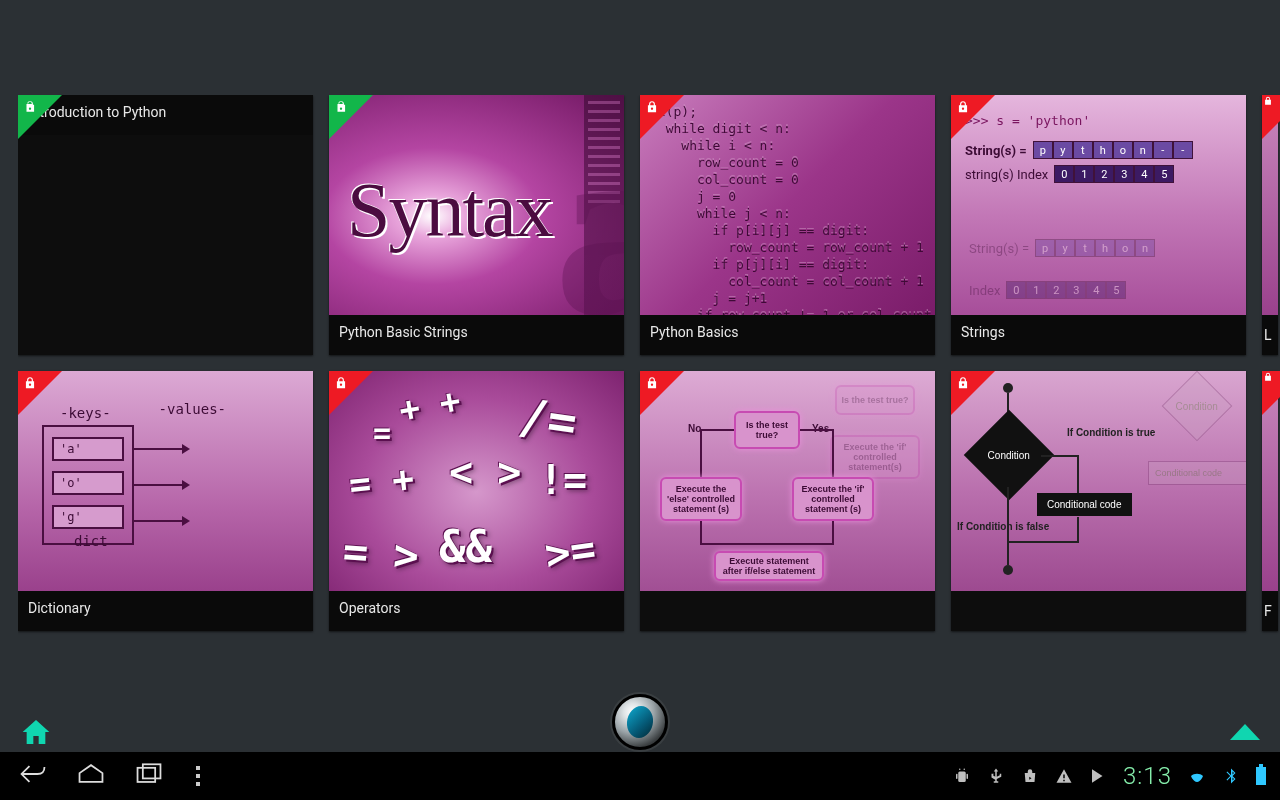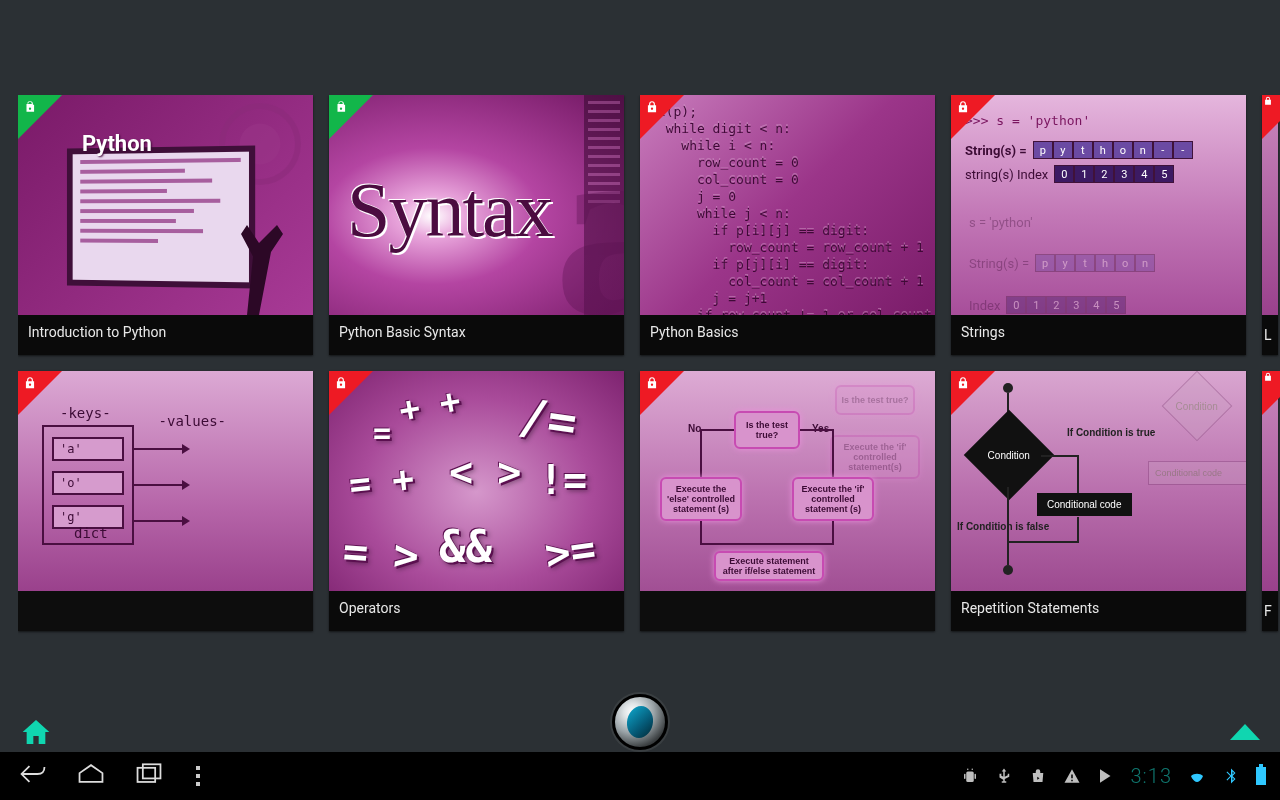--- a/index.html
+++ b/index.html
@@ -37,21 +37,21 @@
 
   
   .navbar { position:absolute; left:0; right:0; bottom:0; height:48px; background:#000; display:flex; align-items:center; justify-content:space-between; padding:0 8px; }
   .nav-left { display:flex; align-items:center; gap:28px; padding-left:10px; }
   .nav-left svg { width:30px; height:26px; stroke:#ddd; fill:none; stroke-width:2; }
   .nav-dots { display:flex; flex-direction:column; gap:4px; margin-left:4px; }
   .nav-dots span { width:4px; height:4px; background:#ccc; display:block; }
   .nav-right { display:flex; align-items:center; gap:16px; padding-right:6px; }
   .nav-right .ico { color:#bfbfbf; }
   .nav-right svg { width:18px; height:18px; display:block; }
-  .clock { color:#0f766e; font-size:20px; font-weight:300; letter-spacing:1px; font-family:"Roboto Light", Roboto, sans-serif; }
+  .clock { color:#86efac; font-size:24px; font-weight:300; letter-spacing:1px; font-family:"Roboto Light", Roboto, sans-serif; }
   .wifi svg, .bt svg { fill:#2fc8ff; }
   .battery { width:10px; height:18px; background:#2fc8ff; position:relative; }
   .battery:before { content:""; position:absolute; top:-3px; left:3px; width:4px; height:3px; background:#2fc8ff; }
 
   
   .t1 { background:linear-gradient(135deg,#7a1a68,#a83a96); }
   .t1 .screen { position:absolute; left:46px; top:52px; width:190px; height:140px; background:#e9d8ee; border:6px solid #3f0f39; transform:perspective(600px) rotateY(-8deg); }
   .t1 .screen .codebar{ height:4px; margin:6px 8px; background:#8a2b7c; opacity:.7;}
   .t1 .py { position:absolute; left:64px; top:36px; color:#fff; font-weight:700; font-size:22px; text-shadow:1px 1px 2px #400838;}
   .t1 .gear { position:absolute; right:18px; top:14px; width:70px; height:70px; border-radius:50%; background:radial-gradient(circle,#9a3688 40%,transparent 42%); box-shadow:0 0 0 6px #8b2b7a, 0 0 0 12px transparent; opacity:.5;}
@@ -78,24 +78,24 @@
   .t4 .cells.idx span{background:#3c1a63;}
   .t4 .ghost4 { position:absolute; left:4px; top:120px; right:4px; opacity:.35; }
   .t4 .ghost4 .row4{position:relative;}
 
   
   .t5 { background:linear-gradient(#dca9d4,#b767aa 60%,#9a418c); }
   .t5 .dictbox{position:absolute; left:24px; top:30px; width:192px; height:160px; }
   .t5 .col{position:absolute; top:24px; width:92px; height:120px; border:2px solid #4a0f41;}
   .t5 .col.k{left:0;} .t5 .col.v{right:0;}
   .t5 .lblk{position:absolute; left:18px; top:4px; font:14px Menlo,monospace;color:#3c0b35;}
-  .t5 .lblv{position:absolute; right:8px; top:12px; font:14px Menlo,monospace;color:#3c0b35;}
+  .t5 .lblv{position:absolute; right:8px; top:0; font:14px Menlo,monospace;color:#3c0b35;}
   .t5 .cell{height:24px; margin:10px 8px; border:2px solid #4a0f41; background:#d69bcd; font:12px Menlo,monospace;color:#3c0b35;display:flex;align-items:center;padding-left:6px;}
   .t5 svg.ar{position:absolute;}
-  .t5 .dictlabel{position:absolute; left:32px; bottom:20px; font:14px Menlo,monospace;color:#3c0b35;}
+  .t5 .dictlabel{position:absolute; left:32px; bottom:12px; font:14px Menlo,monospace;color:#3c0b35;}
 
   
   .t6 { background:radial-gradient(ellipse at 50% 55%,#d597cb 0%,#a94b9a 55%,#7e2370 100%); }
   .t6 .ops{position:absolute;inset:0;}
   .t6 .ops span{position:absolute;color:#fff;font-weight:700;font-family:Consolas,Menlo,monospace;text-shadow:2px 2px 0 #5b0f50, -1px -1px 0 #5b0f50, 3px 3px 5px rgba(0,0,0,.4);}
 
   
   .t7 { background:linear-gradient(#ddabd4,#bd74b1 55%,#a14f94); }
   .t7 .box7{position:absolute;border:2px solid #c74bb2;background:#d893cc;border-radius:6px;font:600 9px Arial;color:#3c0b35;display:flex;align-items:center;justify-content:center;text-align:center;padding:4px;box-shadow:0 0 6px #e88fda;}
   .t7 .line7{position:absolute;background:#4a0f41;}
@@ -127,36 +127,20 @@
 
       <div class="row">
 
         <div class="card">
           <div class="ribbon unlocked"></div>
           <div class="ribbon-icon">
             <svg viewBox="0 0 24 24" fill="#fff">
                 <path d="M17 8V7a5 5 0 00-9.9-1H9a3 3 0 016 0v1H6v13h13V8h-2zm-5 9a2 2 0 110-4 2 2 0 010 4z"></path>
               </svg>
           </div>
-          <div class="thumb t1">
-            <div class="gear"></div>
-            <div class="screen">
-              <div class="codebar"></div>
-                <div class="codebar" style="width:60%"></div>
-                <div class="codebar" style="width:75%"></div>
-              <div class="codebar" style="width:50%"></div>
-                <div class="codebar" style="width:80%"></div>
-                <div class="codebar" style="width:65%"></div>
-              <div class="codebar" style="width:55%"></div>
-                <div class="codebar" style="width:70%"></div>
-                <div class="codebar" style="width:45%"></div>
-            </div>
-            <div class="py">Python</div>
-            <div class="arm"></div>
-          </div>
           <div class="caption">Introduction to Python</div>
         </div>
 
         <div class="card">
           <div class="ribbon unlocked"></div>
           <div class="ribbon-icon">
             <svg viewBox="0 0 24 24" fill="#fff">
                 <path d="M17 8V7a5 5 0 00-9.9-1H9a3 3 0 016 0v1H6v13h13V8h-2zm-5 9a2 2 0 110-4 2 2 0 010 4z"></path>
               </svg>
           </div>
@@ -171,21 +155,21 @@
                 <div></div>
                 <div></div>
                 <div></div>
                 <div></div>
                 <div></div>
                 <div></div>
               </div>
             <div class="big-a">a</div>
             <div class="word">Syntax</div>
           </div>
-          <div class="caption">Python Basic Syntax</div>
+          <div class="caption">Python Basic Strings</div>
         </div>
 
         <div class="card">
           <div class="ribbon locked"></div>
           <div class="ribbon-icon">
             <svg viewBox="0 0 24 24" fill="#fff">
                 <path d="M17 9V7a5 5 0 00-10 0v2H5v12h14V9h-2zM9 7a3 3 0 016 0v2H9V7zm3 10a2 2 0 110-4 2 2 0 010 4z"></path>
               </svg>
           </div>
           <div class="thumb t3">
@@ -254,23 +238,20 @@
               <div class="cells idx">
                 <span>0</span>
                   <span>1</span>
                   <span>2</span>
                   <span>3</span>
                   <span>4</span>
                   <span>5</span>
               </div>
             </div>
             <div class="ghost4">
-              <div class="row4" style="top:0">
-                  <span>s = 'python'</span>
-                </div>
               <div class="row4" style="top:24px">
                   <span>String(s) =</span>
                   <div class="cells">
                     <span>p</span>
                     <span>y</span>
                     <span>t</span>
                     <span>h</span>
                     <span>o</span>
                     <span>n</span>
                   </div>
@@ -330,20 +311,21 @@
                   <line x1="0" y1="8" x2="48" y2="8" stroke="#4a0f41" stroke-width="2"></line>
                   <polygon points="48,3 56,8 48,13" fill="#4a0f41"></polygon>
                 </svg>
               <svg class="ar" style="left:92px;top:112px" width="56" height="16">
                   <line x1="0" y1="8" x2="48" y2="8" stroke="#4a0f41" stroke-width="2"></line>
                   <polygon points="48,3 56,8 48,13" fill="#4a0f41"></polygon>
                 </svg>
               <div class="dictlabel">dict</div>
             </div>
           </div>
+          <div class="caption">Dictionary</div>
         </div>
 
         <div class="card">
           <div class="ribbon locked"></div>
           <div class="ribbon-icon">
             <svg viewBox="0 0 24 24" fill="#fff">
                 <path d="M17 9V7a5 5 0 00-10 0v2H5v12h14V9h-2zM9 7a3 3 0 016 0v2H9V7zm3 10a2 2 0 110-4 2 2 0 010 4z"></path>
               </svg>
           </div>
           <div class="thumb t6">
@@ -420,21 +402,20 @@
             <div class="txt8" style="left:6px;top:150px">If Condition
 is false</div>
             <div class="line8" style="left:90px;top:84px;width:36px;height:2px"></div>
             <div class="line8" style="left:126px;top:84px;width:2px;height:38px"></div>
             <div class="rect8" style="left:86px;top:122px">Conditional code</div>
             <div class="line8" style="left:56px;top:116px;width:2px;height:78px"></div>
             <div class="dot" style="left:52px;top:194px"></div>
             <div class="line8" style="left:126px;top:146px;width:2px;height:24px"></div>
             <div class="line8" style="left:56px;top:170px;width:72px;height:2px"></div>
           </div>
-          <div class="caption">Repetition Statements</div>
         </div>
 
         <div class="card partial">
           <div class="ribbon locked"></div>
           <div class="ribbon-icon" style="left:1px;top:1px;">
             <svg viewBox="0 0 24 24" fill="#fff" style="width:10px;height:10px;">
                 <path d="M17 9V7a5 5 0 00-10 0v2H5v12h14V9h-2zM9 7a3 3 0 016 0v2H9V7z"></path>
               </svg>
           </div>
           <div class="thumb sliver"></div>

